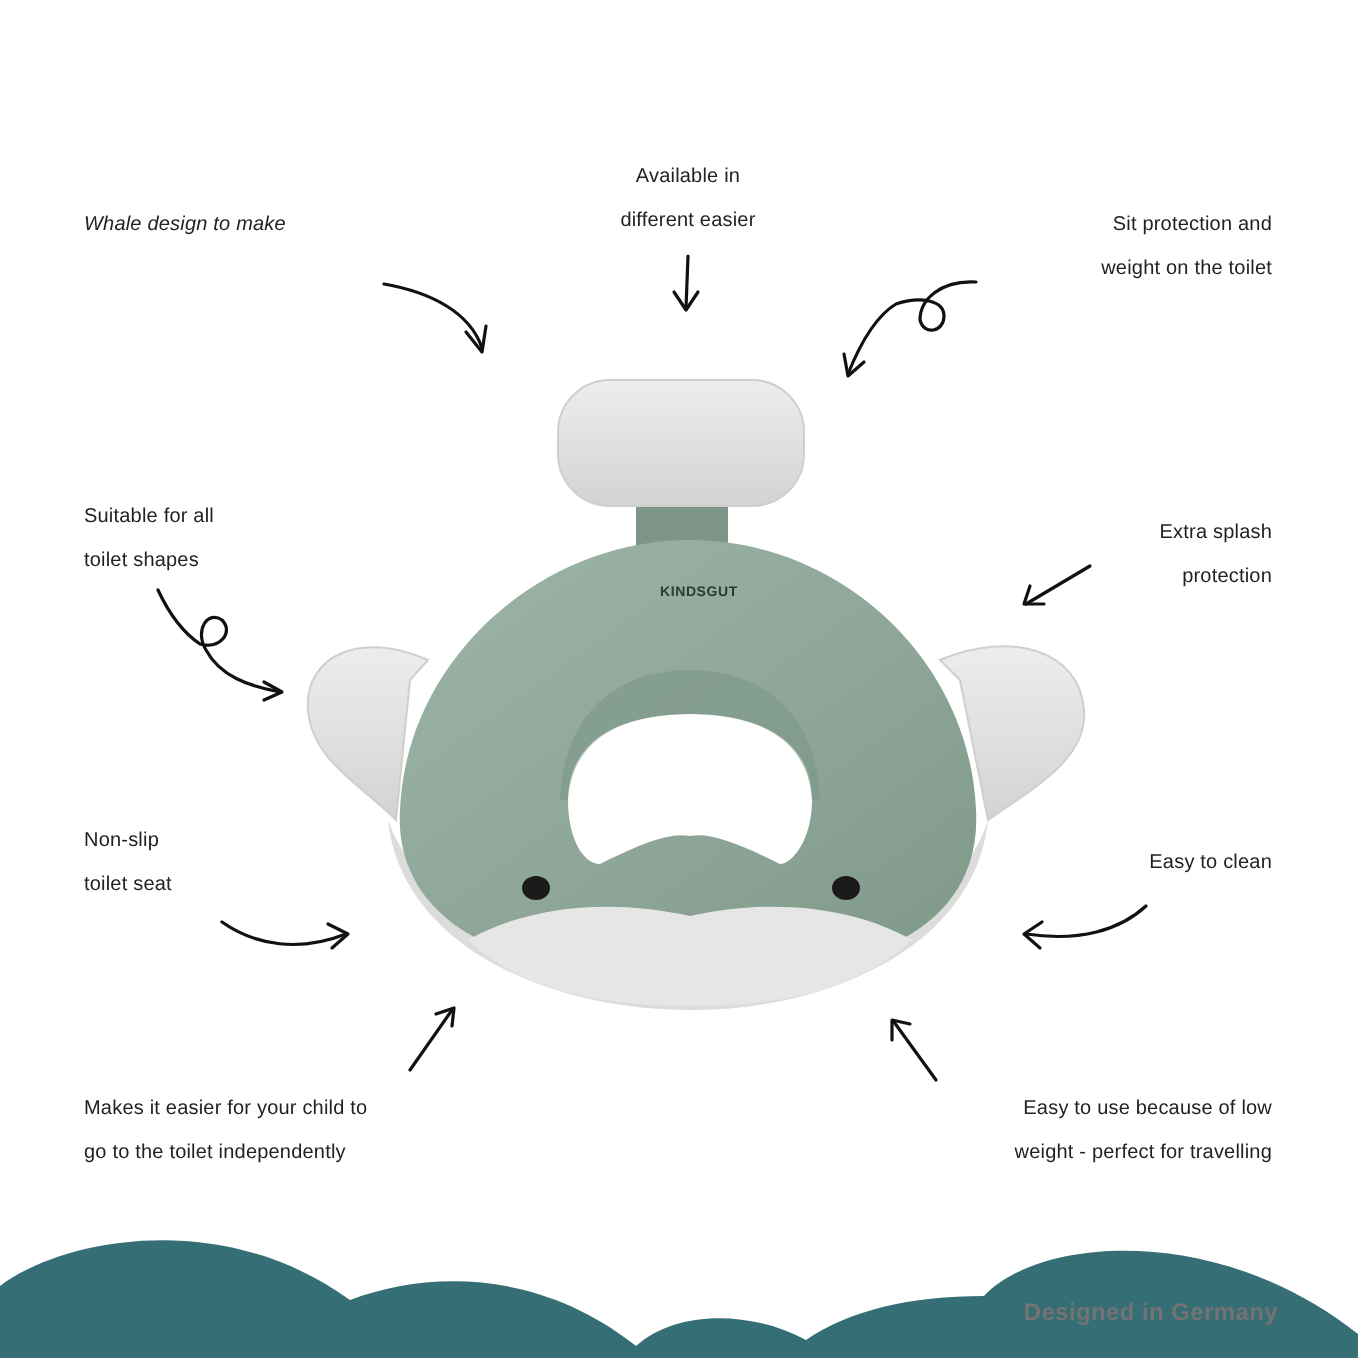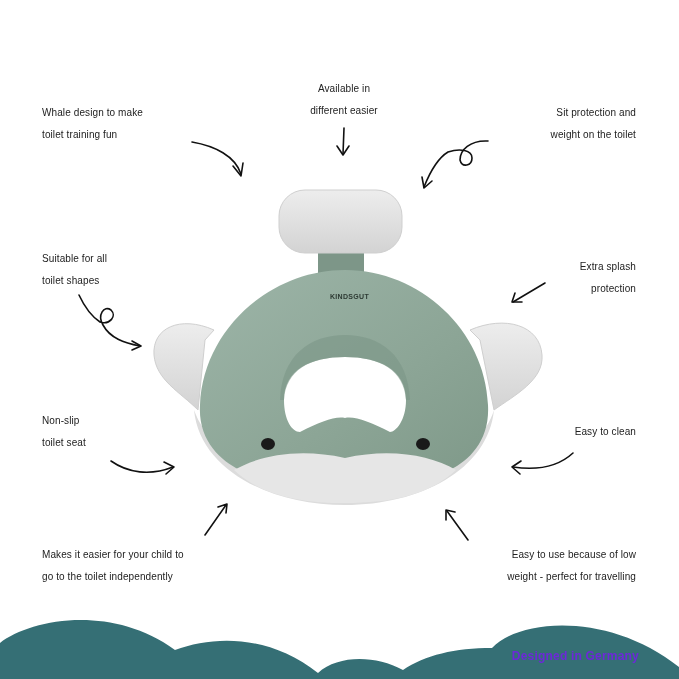--- a/index.html
+++ b/index.html
@@ -13,21 +13,21 @@
   .caption {
     position: absolute; font-size: 10px; line-height: 22px;
     font-weight: 300; color: #222; letter-spacing: 0.1px; white-space: nowrap;
   }
   .caption span { display: block; }
   .right { text-align: right; }
   .center { text-align: center; }
   svg.arrows, svg.product, svg.waves { position: absolute; left: 0; top: 0; }
   .footer-text {
     position: absolute; right: 40px; top: 649px;
-    color: #6d28d9; font-size: 12px; font-weight: bold; letter-spacing: 0.2px;
+    color: #737373; font-size: 12px; font-weight: bold; letter-spacing: 0.2px;
   }
 </style>
 </head>
 <body>
 
 <div class="stage">
 
   <svg class="product" width="679" height="679" viewBox="0 0 679 679">
     <defs>
       <linearGradient id="greenG" x1="0" y1="0" x2="1" y2="1">
@@ -93,23 +93,22 @@
     <g>
       <path d="M205,535 L226,505"></path>
       <path d="M218,507 L227,504 L226,513"></path>
     </g>
     <g>
       <path d="M468,540 L447,511"></path>
       <path d="M446,520 L446,510 L455,512"></path>
     </g>
   </svg>
 
-  <div class="caption" style="left:42px; top:102px;">
+  <div class="caption" style="left:42px; top:102px;font-style:italic;">
     <span>Whale design to make</span>
-    <span>toilet training fun</span>
   </div>
   <div class="caption center" style="left:284px; top:78px; width:120px;">
     <span>Available in</span>
     <span>different easier</span>
   </div>
   <div class="caption right" style="right:43px; top:102px;">
     <span>Sit protection and</span>
     <span>weight on the toilet</span>
   </div>
   <div class="caption" style="left:42px; top:248px;">

